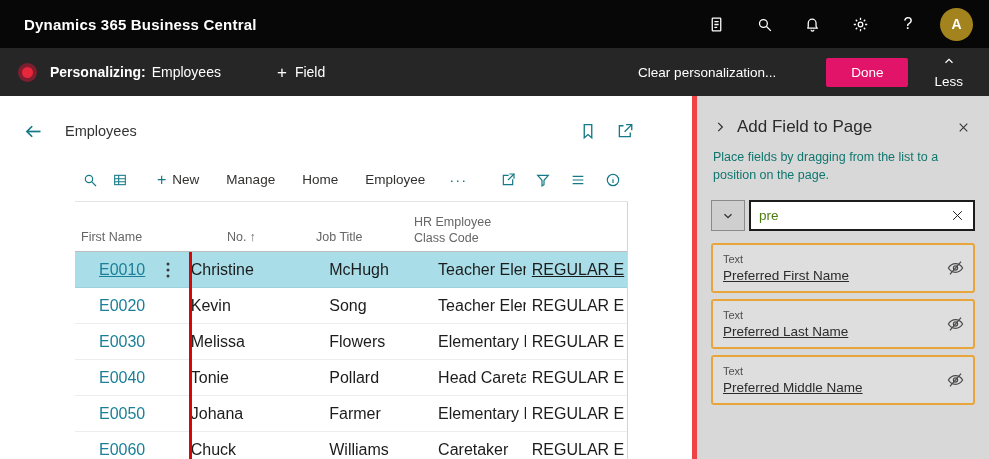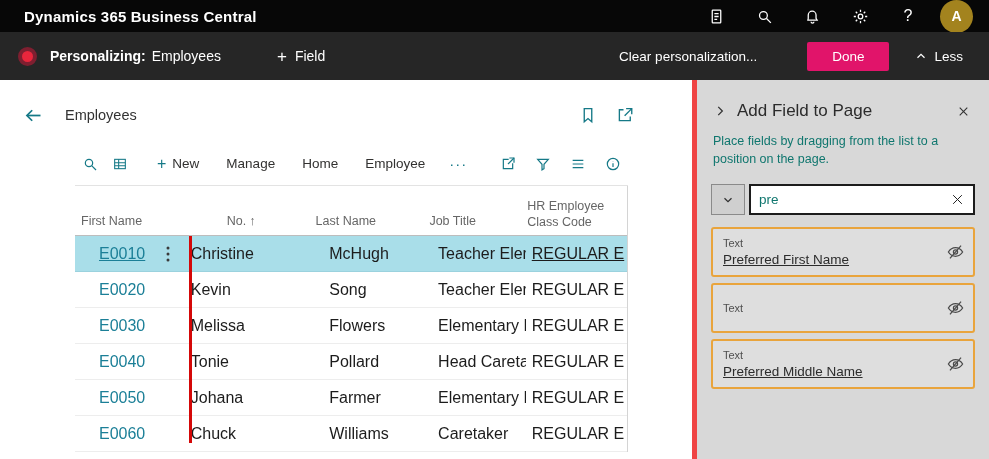--- a/index.html
+++ b/index.html
@@ -4,37 +4,37 @@
 <style>
   * { box-sizing:border-box; margin:0; padding:0; }
   html,body { width:989px; height:459px; }
   body { font-family:"Liberation Sans", sans-serif; background:#fff; }
   button { background:none; border:none; font:inherit; color:inherit; cursor:pointer; padding:0; }
   svg { display:block; }
 
   .screen { width:989px; height:459px; overflow:hidden; display:flex; flex-direction:column; }
 
   
-  .topbar { height:32px; flex:none; background:#070707; color:#fff; display:flex; align-items:center; padding:0 8px 0 24px; }
+  .topbar { height:48px; flex:none; background:#070707; color:#fff; display:flex; align-items:center; padding:0 8px 0 24px; }
   .topbar-title { font-size:15px; font-weight:700; letter-spacing:.2px; }
   .topbar-icons { margin-left:auto; display:flex; align-items:center; }
   .tb-icon { width:48px; height:48px; display:flex; align-items:center; justify-content:center; color:#fff; }
   .tb-icon svg { width:17px; height:17px; }
   .help-btn { font-size:16px; }
   .avatar { width:33px; height:33px; border-radius:50%; background:#a3831e; color:#fff; font-size:14px; font-weight:700; display:flex; align-items:center; justify-content:center; margin:0 8px 0 8px; }
 
   
   .pbar { height:48px; flex:none; background:#262626; color:#fff; display:flex; align-items:center; padding:0 14px 0 18px; font-size:14px; }
   .rec-dot { width:11px; height:11px; border-radius:50%; background:#e8263c; border:4px solid #7e1f30; box-sizing:content-box; margin-right:13px; flex:none; }
   .pbar-bold { font-weight:700; margin-right:6px; }
   .pbar-field { display:flex; align-items:center; gap:8px; margin-left:56px; }
   .plus-glyph { font-size:17px; line-height:1; }
   .pbar-clear { margin-left:auto; font-size:13.5px; }
   .done-btn { background:#e1146a; color:#fff; padding:7px 25px; border-radius:2px; margin:0 26px 0 50px; font-size:13.5px; }
-  .less-btn { display:flex; align-items:center; gap:7px; margin-right:12px; font-size:13.5px; }
+  .less-btn { display:flex; align-items:center; gap:7px; margin-right:12px; font-size:13.5px;flex-direction:column; }
   .less-btn svg { width:12px; height:12px; }
 
   
   .main { flex:1; display:flex; min-height:0; }
   .content { flex:1; min-width:0; position:relative; background:#fff; overflow:hidden; }
 
   .page-header { height:62px; display:flex; align-items:center; padding:8px 54px 0 16px; }
   .back-btn { width:34px; height:34px; display:flex; align-items:center; justify-content:center; color:#157987; margin-right:15px; }
   .back-btn svg { width:21px; height:21px; }
   .page-title { font-size:14.5px; font-weight:400; color:#333; }
@@ -84,21 +84,21 @@
   .panel-chevron { width:22px; height:22px; color:#333; margin-right:6px; display:flex; align-items:center; justify-content:center; }
   .panel-chevron svg { width:14px; height:14px; }
   .panel-title { flex:1; font-size:17px; font-weight:400; color:#2b2b2b; }
   .panel-close { width:24px; height:24px; color:#333; display:flex; align-items:center; justify-content:center; }
   .panel-close svg { width:13px; height:13px; }
   .panel-desc { padding:0 12px 0 16px; font-size:12.5px; line-height:1.4; color:#0f766e; }
   .panel-search { display:flex; align-items:stretch; height:31px; margin:16px 14px 12px 14px; }
   .dd-btn { width:34px; flex:none; background:#cfcfcf; border:1px solid #8a8a8a; display:flex; align-items:center; justify-content:center; color:#2f2f2f; margin-right:4px; }
   .dd-btn svg { width:12px; height:12px; }
   .search-box { flex:1; background:#fff; border:2px solid #1c1c1c; display:flex; align-items:center; padding:0 4px 0 8px; }
-  .search-input { flex:1; min-width:0; border:none; outline:none; background:transparent; font:inherit; font-size:13.5px; color:#0f766e; }
+  .search-input { flex:1; min-width:0; border:none; outline:none; background:transparent; font:inherit; font-size:13.5px; color:#4d7c0f; }
   .clear-btn { width:24px; height:24px; color:#1c1c1c; display:flex; align-items:center; justify-content:center; }
   .clear-btn svg { width:13px; height:13px; }
   .panel-fields { margin:0 14px; display:flex; flex-direction:column; gap:6px; }
   .field-card { position:relative; height:50px; background:#dedede; border:2px solid #e9a43c; border-radius:3px; padding:5px 36px 6px 10px; display:flex; flex-direction:column; justify-content:center; gap:3px; cursor:grab; }
   .field-type { font-size:11px; color:#4f4f4f; }
   .field-name { font-size:13.5px; color:#2c2c2c; text-decoration:underline; }
   .field-eye { position:absolute; right:8px; top:50%; transform:translateY(-50%); width:19px; height:19px; color:#4a4a4a; }
   .field-eye svg { width:19px; height:19px; }
 </style>
 </head>
@@ -234,21 +234,20 @@
           </button>
         </div>
       </div>
 
       <div class="table">
         <div class="thead">
           <div class="th th-first">First Name</div>
           <div class="th th-no">
             <span>No.</span><span class="sort-arrow">↑</span>
           </div>
-          <div class="th th-last">Last Name</div>
           <div class="th th-job">Job Title</div>
           <div class="th th-hr">
             <div>HR Employee</div>
             <div>Class Code</div>
           </div>
         </div>
 
         <div class="tbody">
 
           <div class="tr selected">
@@ -368,20 +367,21 @@
             <svg viewBox="0 0 24 24" fill="none" stroke="currentColor" stroke-width="1.6">
                 <path d="M3 12s3.5-5.5 9-5.5S21 12 21 12s-3.5 5.5-9 5.5S3 12 3 12z"></path>
                 <circle cx="12" cy="12" r="2.6"></circle>
                 <path d="M5 20L19 4"></path>
               </svg>
           </span>
         </div>
 
         <div class="field-card">
           <span class="field-type">Text</span>
+          <span class="field-name">Preferred Last Name</span>
           <span class="field-eye">
             <svg viewBox="0 0 24 24" fill="none" stroke="currentColor" stroke-width="1.6">
                 <path d="M3 12s3.5-5.5 9-5.5S21 12 21 12s-3.5 5.5-9 5.5S3 12 3 12z"></path>
                 <circle cx="12" cy="12" r="2.6"></circle>
                 <path d="M5 20L19 4"></path>
               </svg>
           </span>
         </div>
 
         <div class="field-card">

